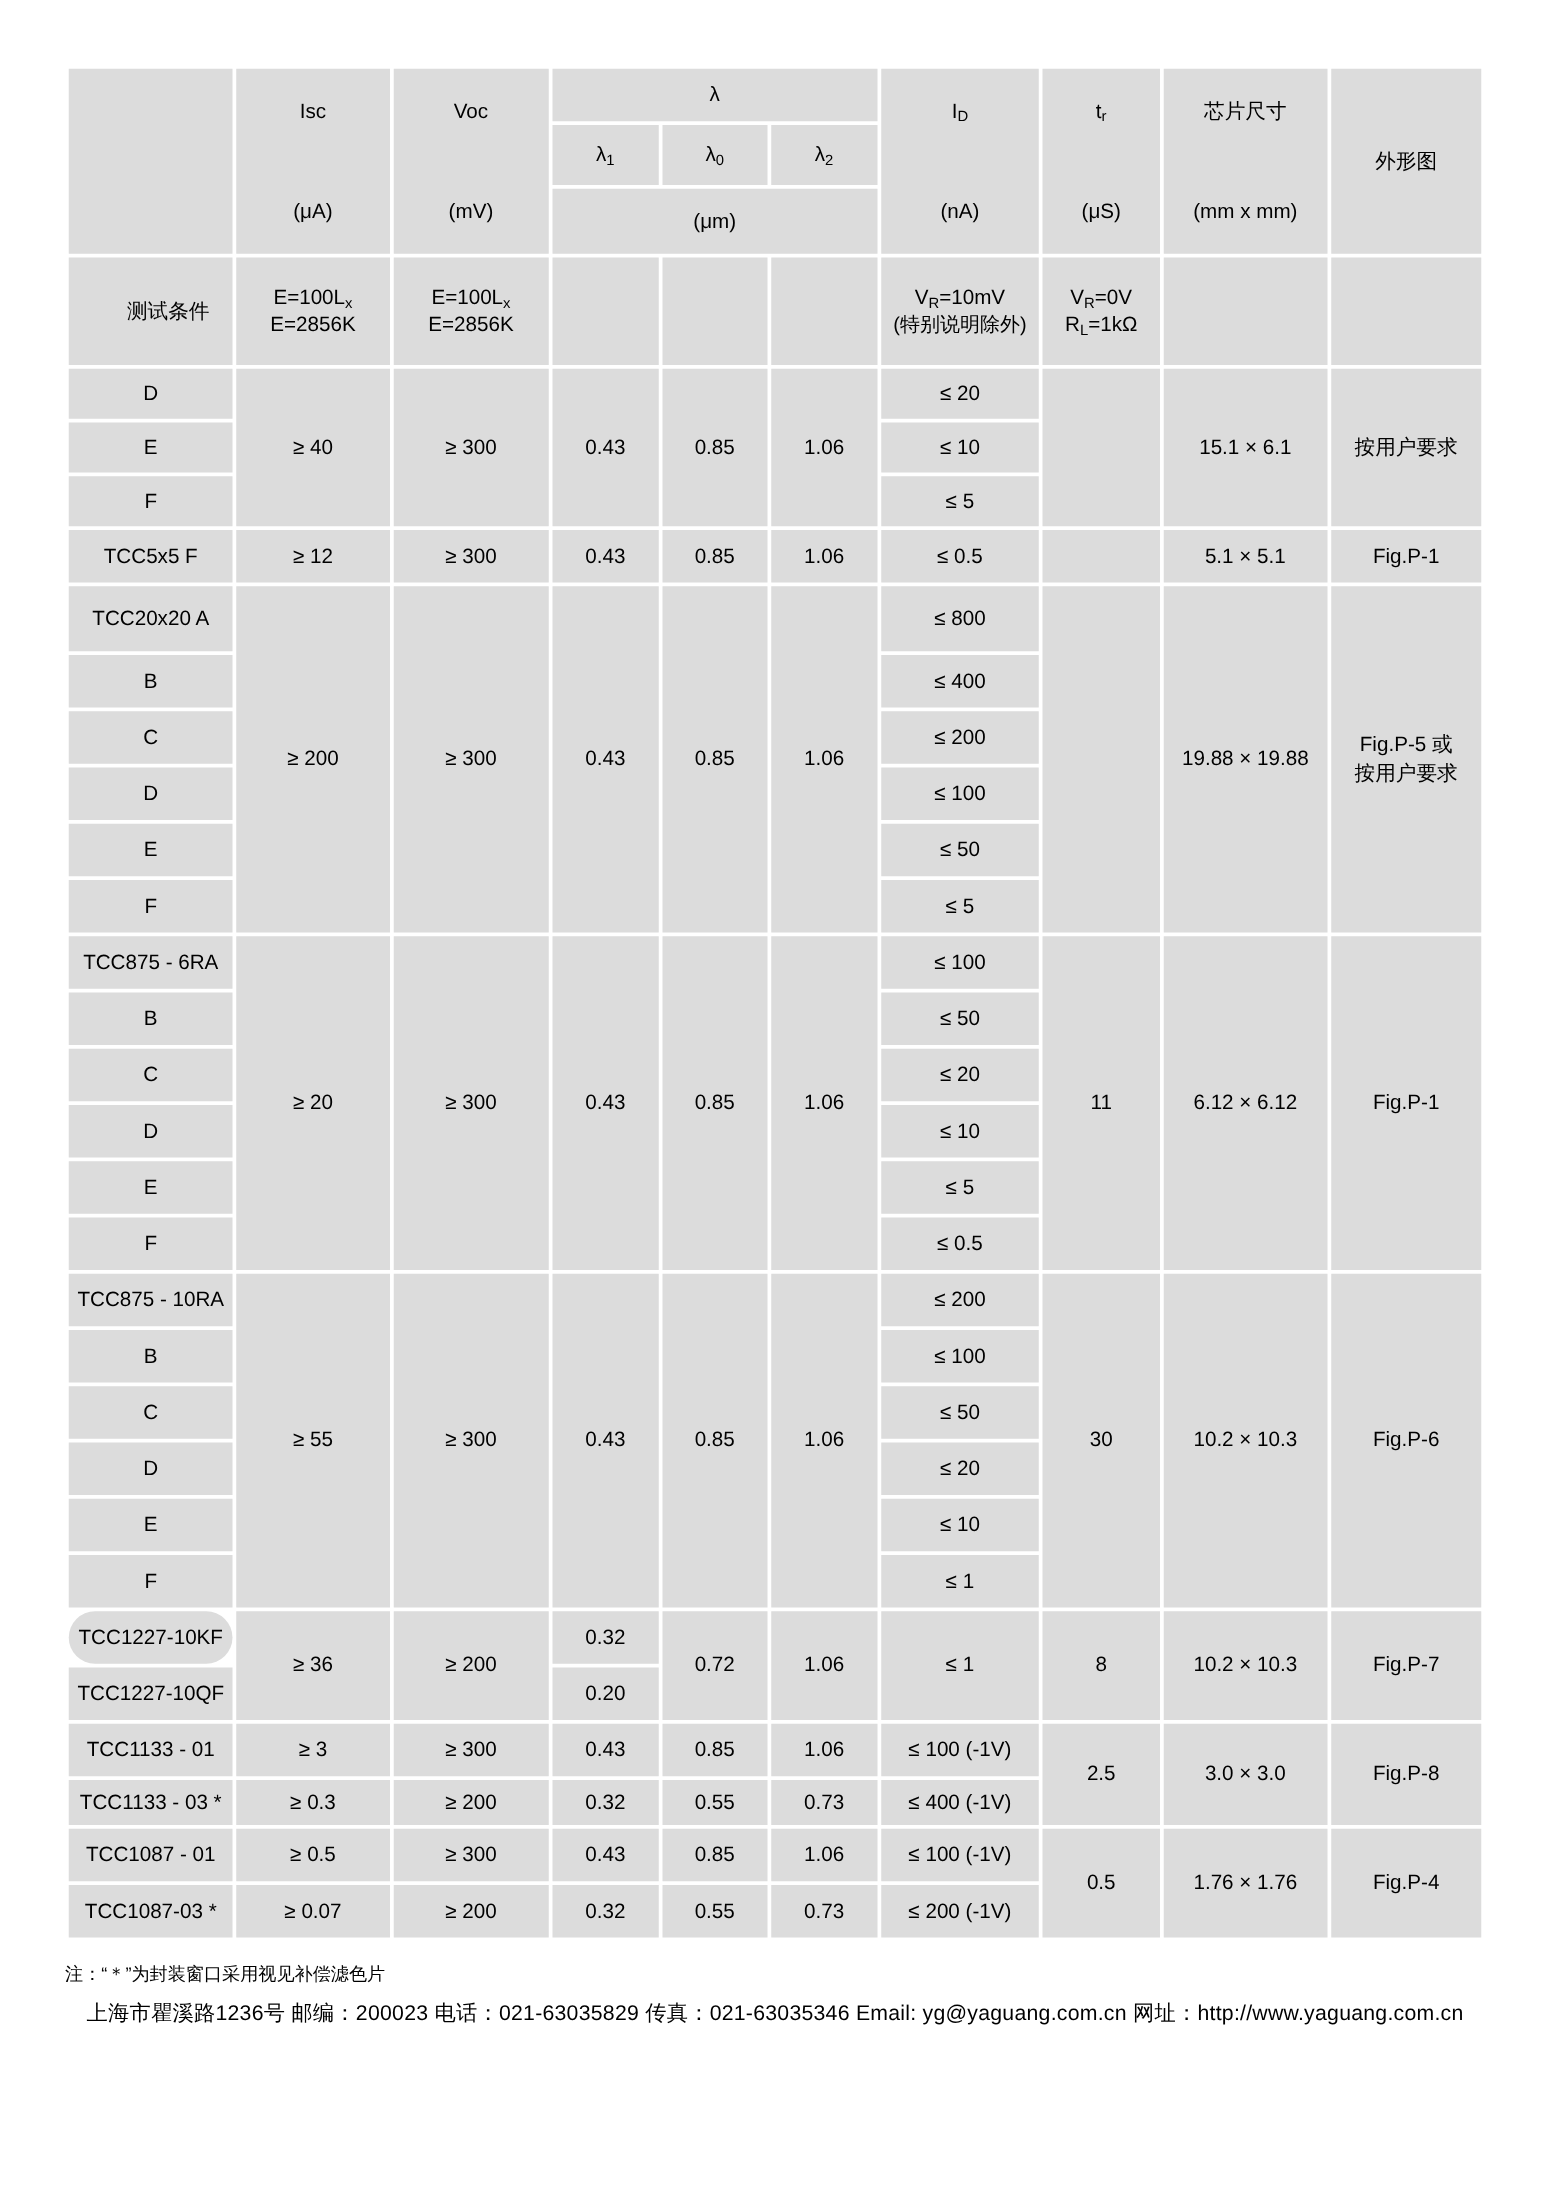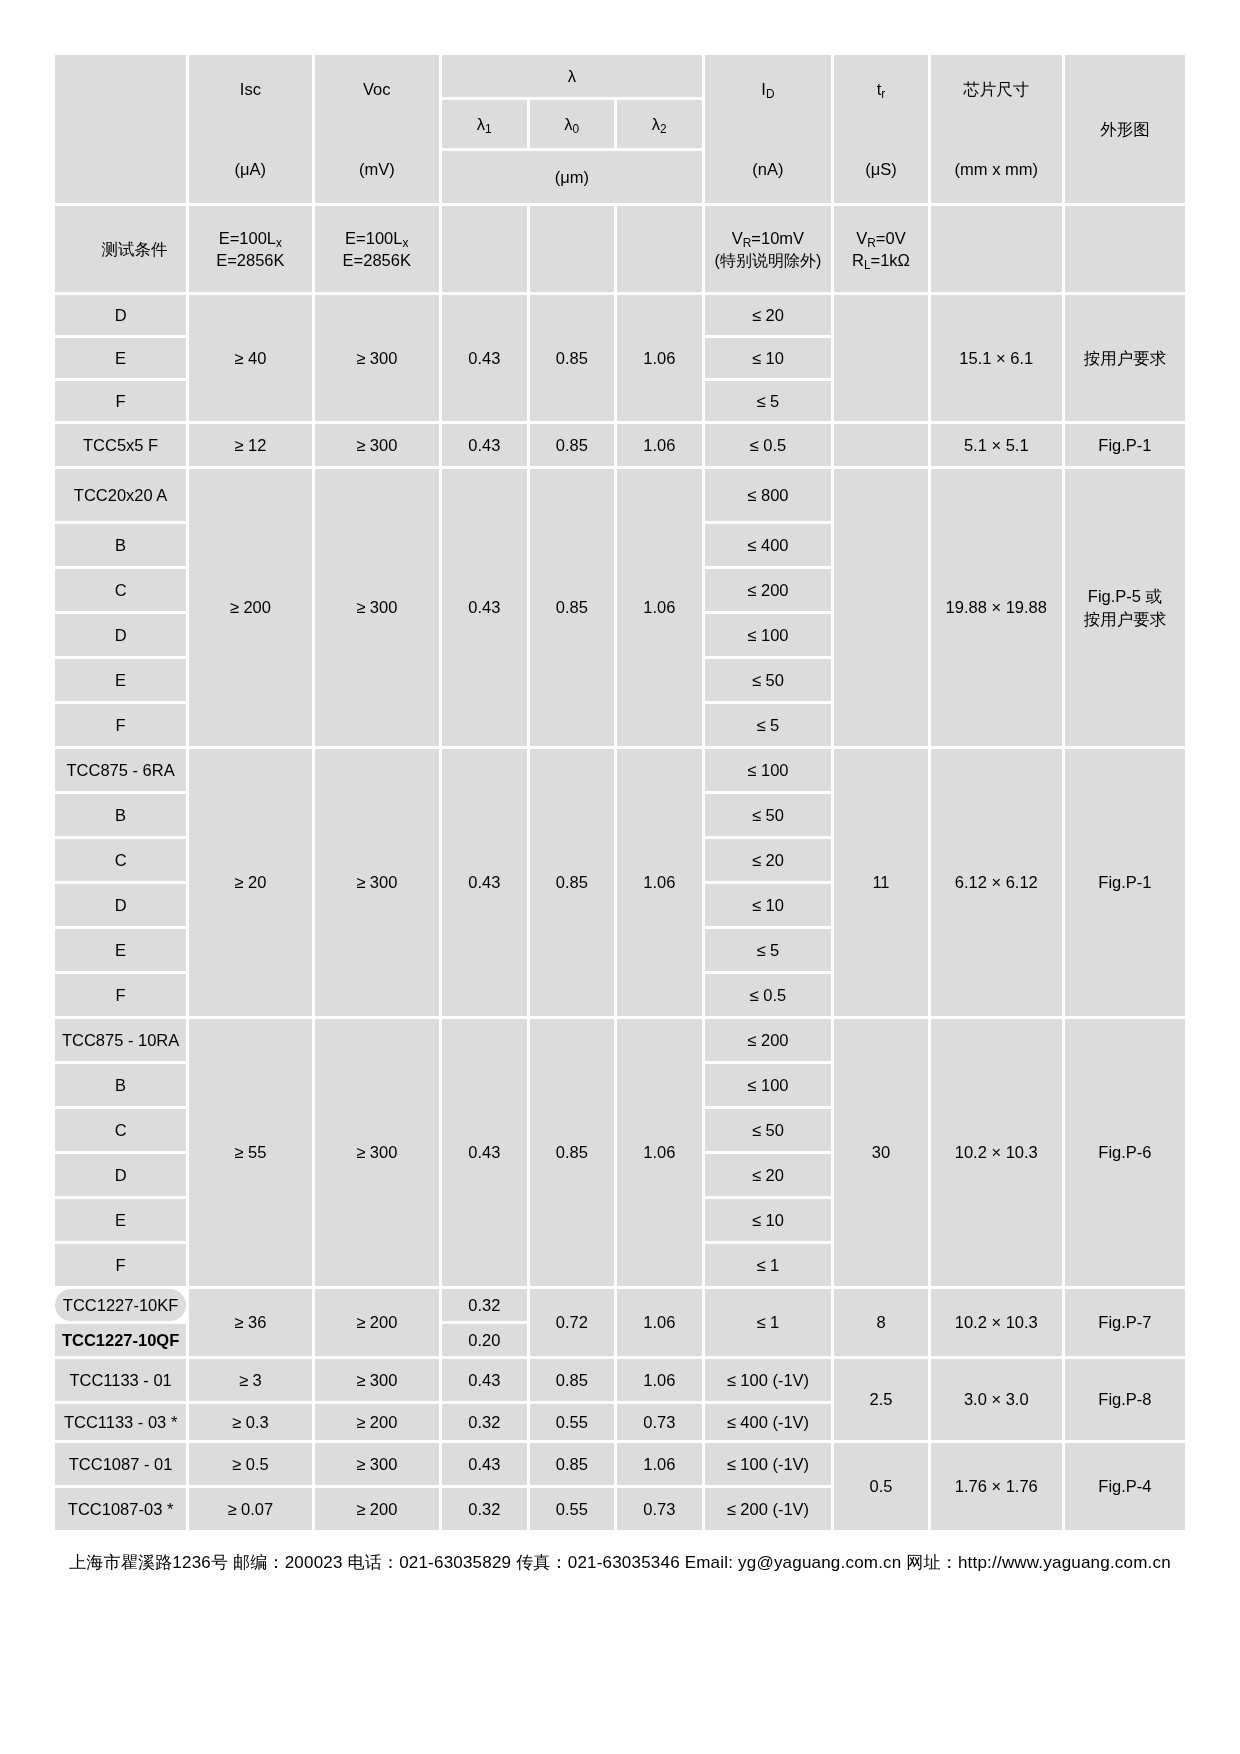--- a/index.html
+++ b/index.html
@@ -276,33 +276,33 @@
     <tr>
       <td class="blue" style="height:42px;">E</td>
       <td>≤ 10</td>
     </tr>
     <tr>
       <td class="blue" style="height:42px;">F</td>
       <td>≤ 1</td>
     </tr>
 
     <tr>
-      <td class="blue ctr" style="height:32px;border-radius:21px;">TCC1227-10KF</td>
+      <td class="blue ctr" style="height:42px;border-radius:21px;">TCC1227-10KF</td>
       <td rowspan="2">≥ 36</td>
       <td rowspan="2">≥ 200</td>
       <td>0.32</td>
       <td rowspan="2">0.72</td>
       <td rowspan="2">1.06</td>
       <td rowspan="2">≤ 1</td>
       <td rowspan="2">8</td>
       <td rowspan="2">10.2 × 10.3</td>
       <td rowspan="2">Fig.P-7</td>
     </tr>
     <tr>
-      <td class="blue ctr" style="height:32px;font-weight:bold;">TCC1227-10QF</td>
+      <td class="blue ctr" style="height:42px;">TCC1227-10QF</td>
       <td>0.20</td>
     </tr>
 
     <tr>
       <td class="blue ctr" style="height:42px;">TCC1133 - 01</td>
       <td>≥ 3</td>
       <td>≥ 300</td>
       <td>0.43</td>
       <td>0.85</td>
       <td>1.06</td>
@@ -340,16 +340,17 @@
       <td>0.32</td>
       <td>0.55</td>
       <td>0.73</td>
       <td>≤ 200 (-1V)</td>
     </tr>
 
   </tbody>
 </table>
 
 <div class="note">
+  <div class="l1">注：“＊”为封装窗口采用视见补偿滤色片</div>
   <div class="l2">上海市瞿溪路1236号 邮编：200023   电话：021-63035829   传真：021-63035346   Email: yg@yaguang.com.cn   网址：http://www.yaguang.com.cn</div>
 </div>
 
 </div>
 
 </body></html>

